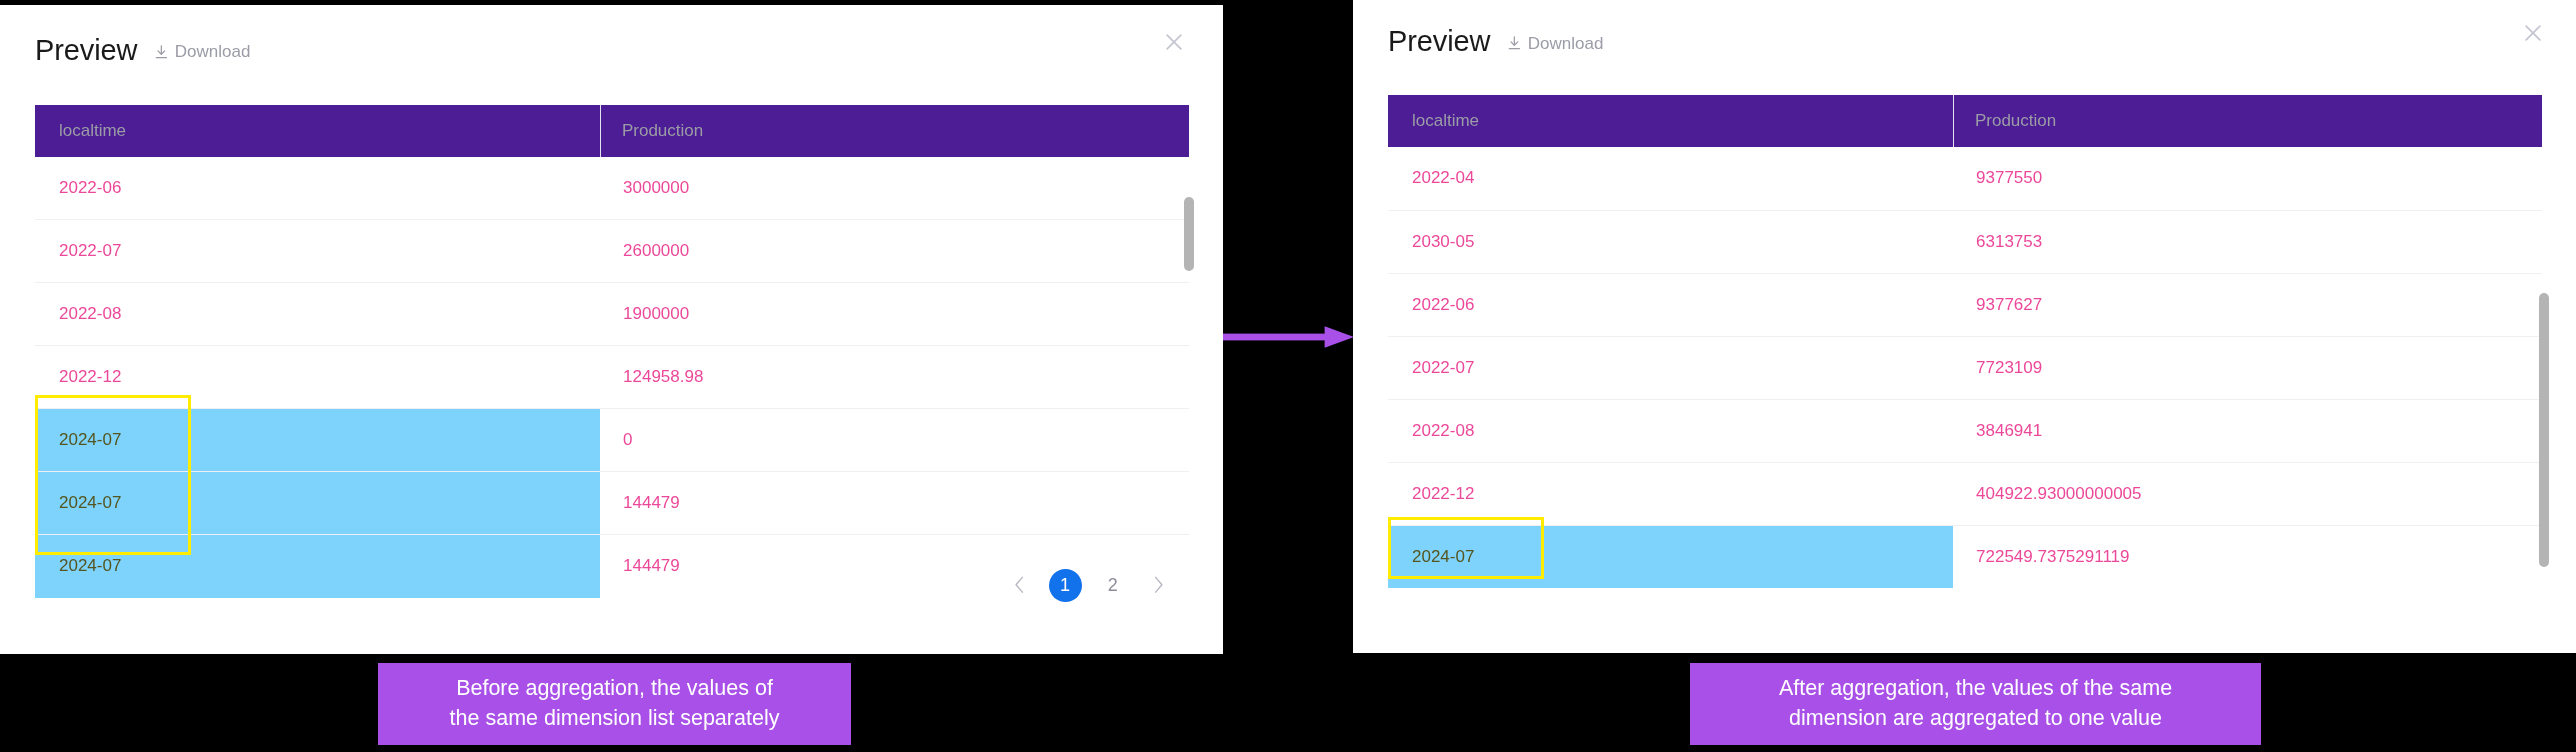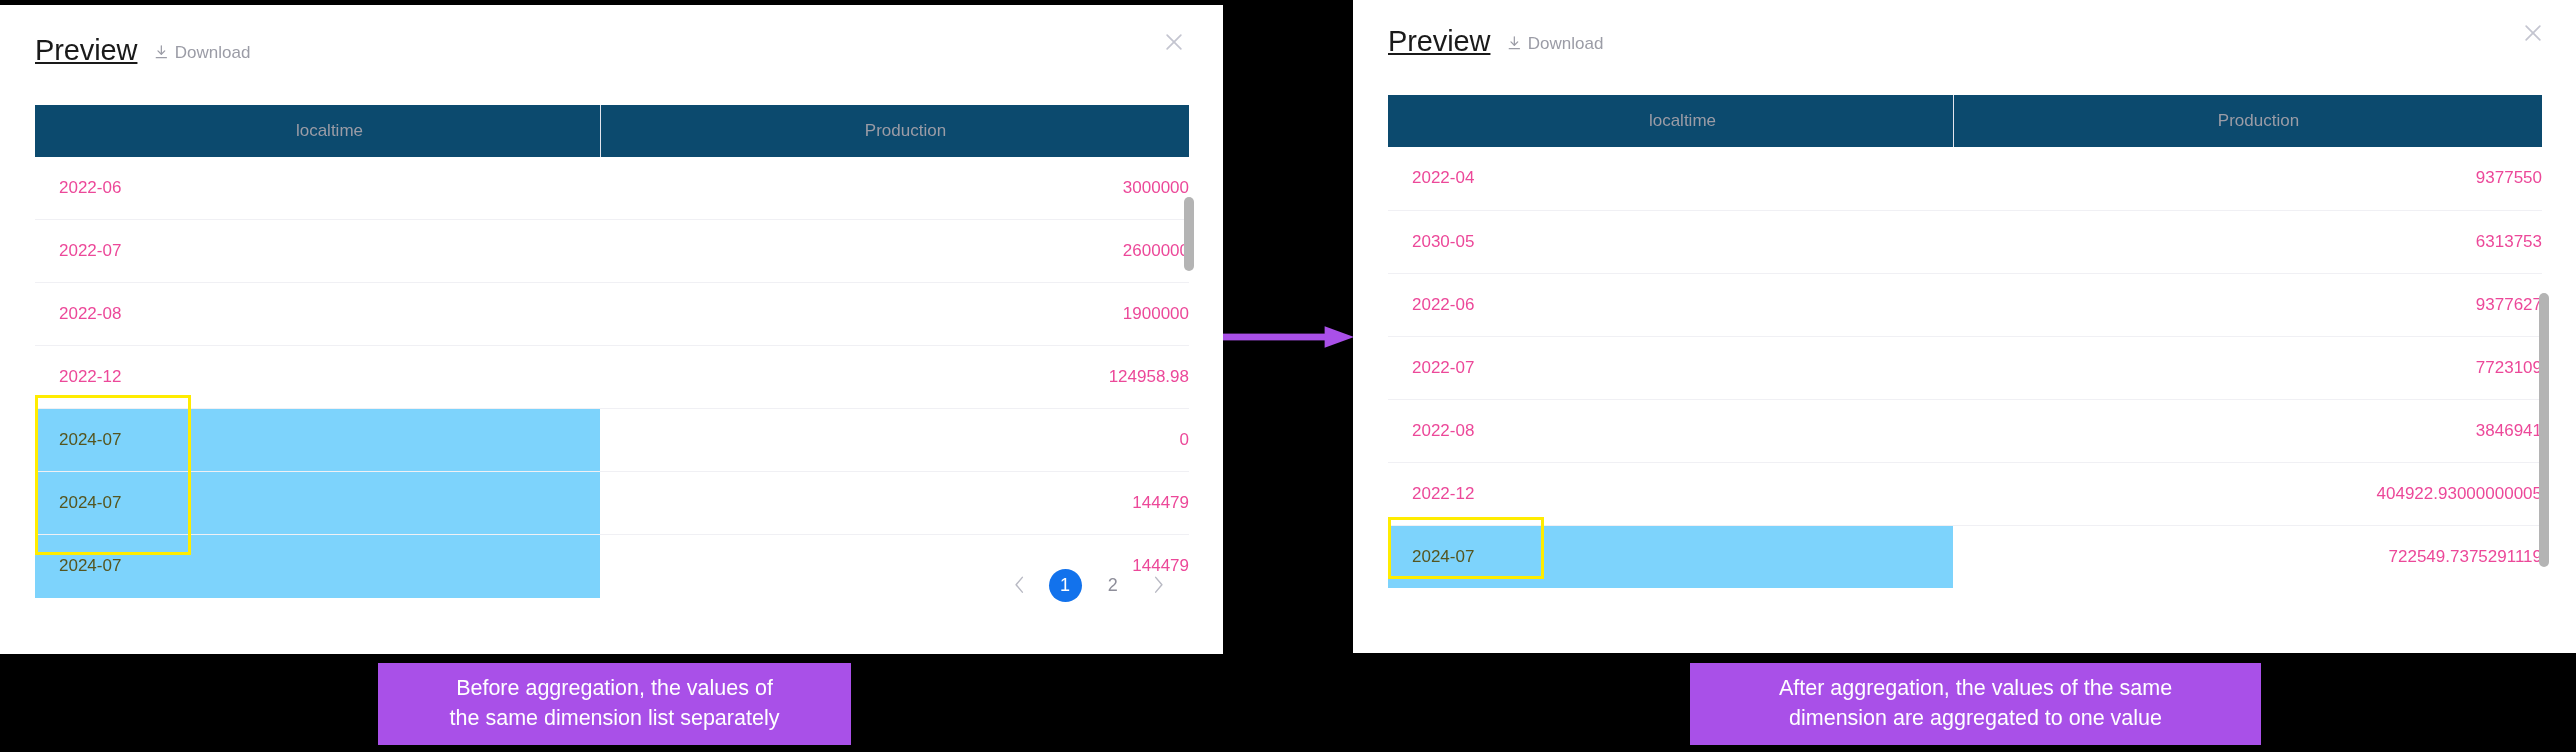--- a/index.html
+++ b/index.html
@@ -39,26 +39,25 @@
   }
   .panel.left  .panel-header { left: 35px; top: 31px; }
   .panel.right .panel-header { left: 35px; top: 27px; }
 
   .panel-title {
     font-size: 29px;
     color: #1a1a1a;
     font-weight: 400;
     letter-spacing: -0.1px;
     line-height: 1;
-    text-decoration: underline;
   }
 
   .download-link {
     display: inline-flex;
-    align-items: flex-start;
+    align-items: center;
     gap: 5.7px;
     color: #9b9ca6;
     font-size: 17px;
     cursor: pointer;
     line-height: 1;
   }
   .download-icon { display: inline-block; width: 14.7px; height: 16px; }
   .download-icon svg { display: block; width: 14.7px; height: 16px; }
 
   
@@ -82,44 +81,44 @@
 
   table.preview-table {
     width: 100%;
     border-collapse: collapse;
     table-layout: fixed;
   }
   table.preview-table col.c-time { width: 49%; }
   table.preview-table col.c-prod { width: 51%; }
 
   table.preview-table thead th {
-    background: #0c4a6e;
+    background: #4c1d95;
     color: #9b9ca6;
     font-size: 17px;
     font-weight: 400;
-    text-align: center;
+    text-align: left;
     padding: 16px 0 16px 24px;
     height: 51px;
     vertical-align: middle;
   }
   table.preview-table thead th.th-prod {
     border-left: 1.1px solid #e3e5ed;
     padding-left: 21px;
   }
 
   table.preview-table tbody td {
     font-size: 17px;
     color: #ec4899;
     padding: 0 0 0 24px;
     height: 63px;
     vertical-align: middle;
     border-bottom: 1.1px solid #f0f0f4;
     background: #ffffff;
   }
-  table.preview-table tbody td.td-prod { padding-left: 22.6px; text-align: right; }
+  table.preview-table tbody td.td-prod { padding-left: 22.6px; }
   table.preview-table tbody tr:last-child td { border-bottom: none; }
 
   
   table.preview-table tbody tr.hl td.td-time {
     background: #7dd3fc;
     color: #55551f;
   }
 
   
   .hl-box {

